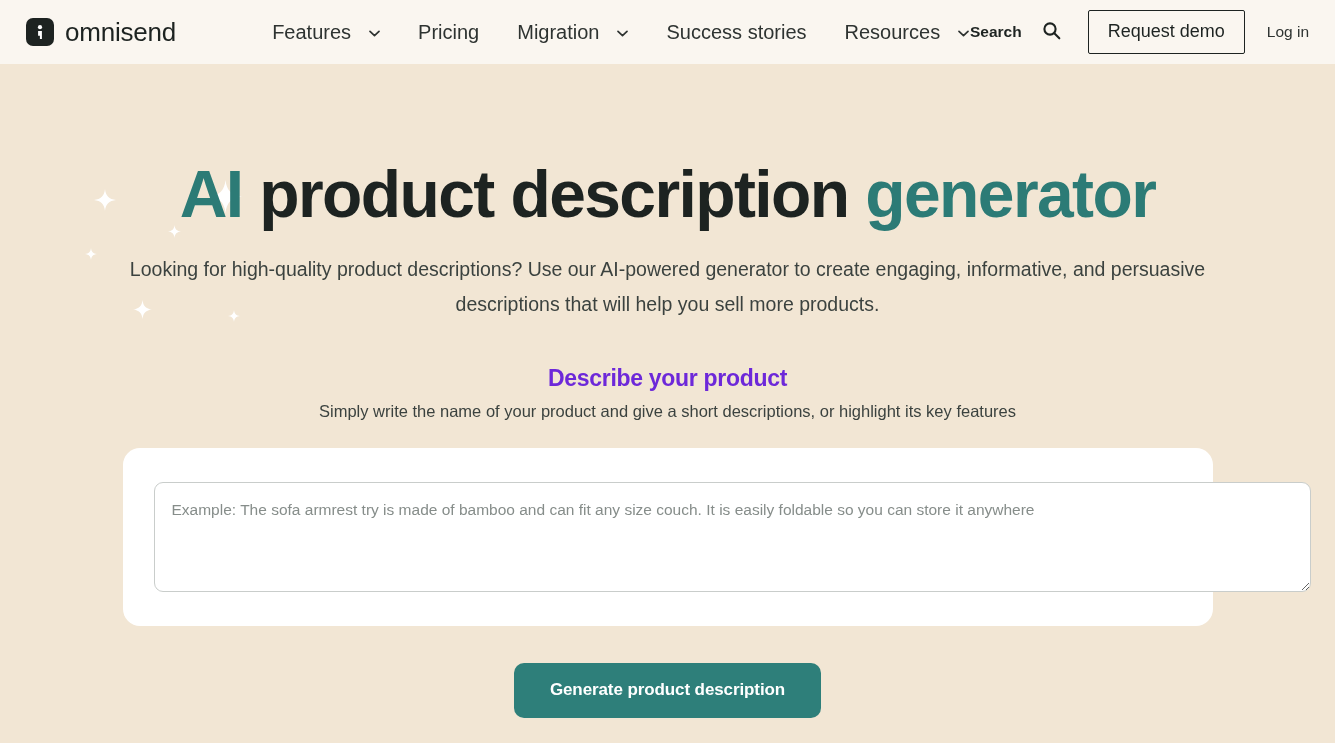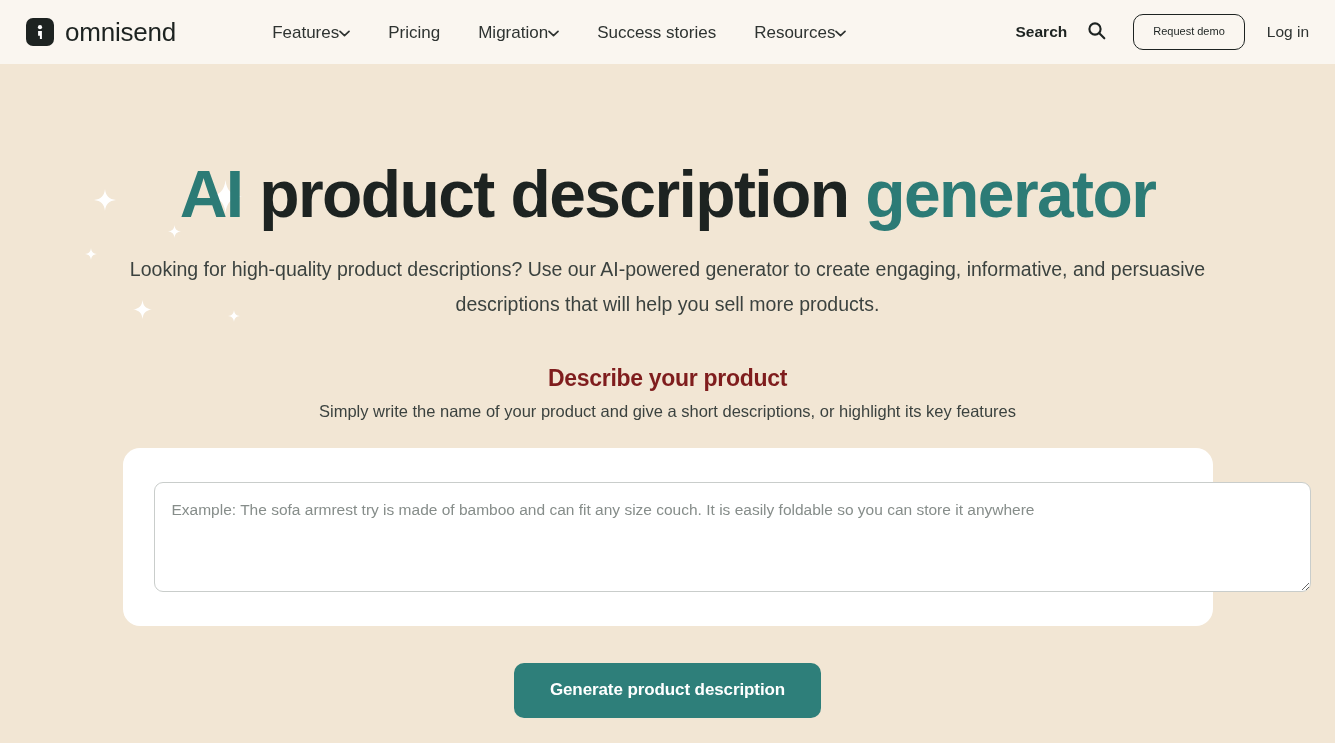--- a/index.html
+++ b/index.html
@@ -54,22 +54,22 @@
 
   .nav {
     display: flex;
     align-items: center;
     gap: 38px;
     margin-left: 96px;
   }
   .nav-item {
     display: flex;
     align-items: center;
-    gap: 0;
-    font-size: 17px;
+    gap: 18px;
+    font-size: 20px;
     color: #2e3331;
     cursor: pointer;
     white-space: nowrap;
     line-height: 1;
   }
   .chev {
     display: inline-block;
     width: 11px;
     height: 7px;
     position: relative;
@@ -89,26 +89,26 @@
     gap: 20px;
     font-size: 15.5px;
     font-weight: 700;
     color: #1d2321;
     cursor: pointer;
     margin-right: 27px;
     white-space: nowrap;
   }
   .btn-demo {
     font-family: "Liberation Sans", sans-serif;
-    font-size: 11px;
+    font-size: 18px;
     font-weight: 400;
     color: #1d2321;
     background: transparent;
     border: 1.4px solid #1d2321;
-    border-radius: 10px;
+    border-radius: 2px;
     padding: 10px 19px;
     cursor: pointer;
     white-space: nowrap;
     line-height: 1.2;
   }
   .btn-start {
     font-family: "Liberation Sans", sans-serif;
     font-size: 15px;
     font-weight: 700;
     color: #ffffff;
@@ -174,21 +174,21 @@
     font-size: 19.5px;
     line-height: 35px;
     color: #3b423f;
     font-weight: 400;
   }
 
   .section-title {
     margin: 43px 0 0 0;
     font-size: 23px;
     font-weight: 700;
-    color: #7f1d1d;
+    color: #6d28d9;
     letter-spacing: -0.3px;
   }
   .section-sub {
     margin: 10px 0 0 0;
     font-size: 16.5px;
     color: #3b423f;
     font-weight: 400;
   }
 
   

